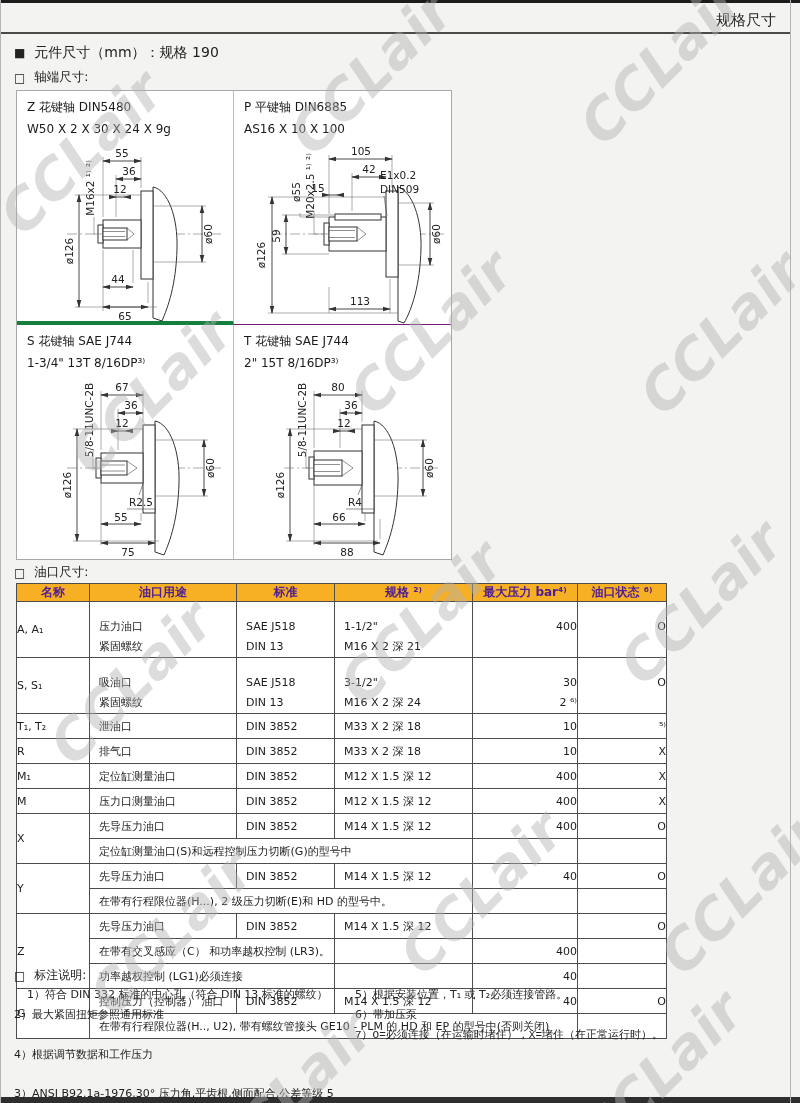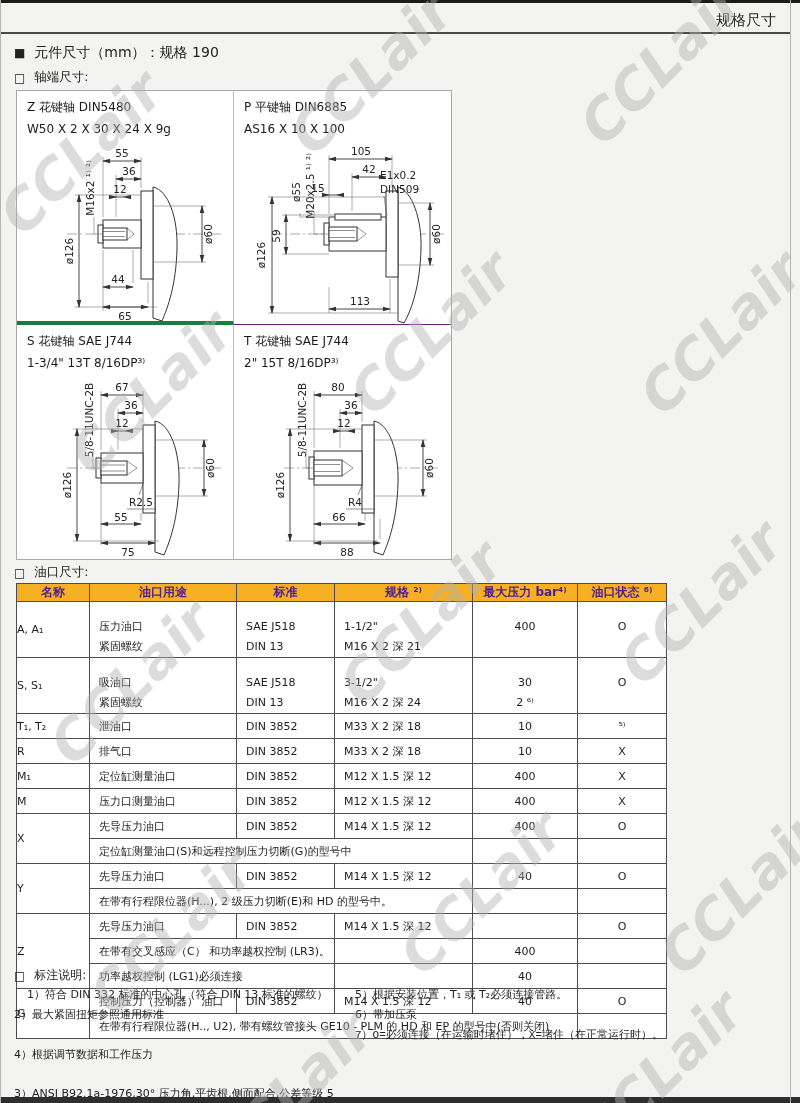--- a/index.html
+++ b/index.html
@@ -51,21 +51,21 @@
     position:absolute; left:16px; top:583px; width:650px;
     border-collapse:collapse; table-layout:fixed;
     background:#fff; font-size:11px; color:#1c1c1c;
   }
   table.ports td, table.ports th{ border:1px solid #4d4d4d; }
   table.ports thead th{
     background:#f7af23; height:16px; font-size:12px; font-weight:bold; text-align:center; color:#4c1d95;
   }
   td.c-name{ text-align:left; vertical-align:middle; }
   td.c-l{ text-align:left; padding-left:9px; vertical-align:middle; }
-  td.c-c{ text-align:center; vertical-align:middle;margin-top:18px; }
+  td.c-c{ text-align:right; vertical-align:middle;margin-top:18px; }
   tr.row1{ height:25px; }
   tr.tall{ height:50px; }
   tr.tall td{ vertical-align:top; padding-top:15px; }
   tr.tall td.c-name{ vertical-align:middle; padding-top:0; }
   tr.tall td div{ line-height:20px; }
 
   .note-line{ position:absolute; font-size:11px; color:#222; white-space:nowrap; }
 
   .wm{
     position:absolute; z-index:40; pointer-events:none;

